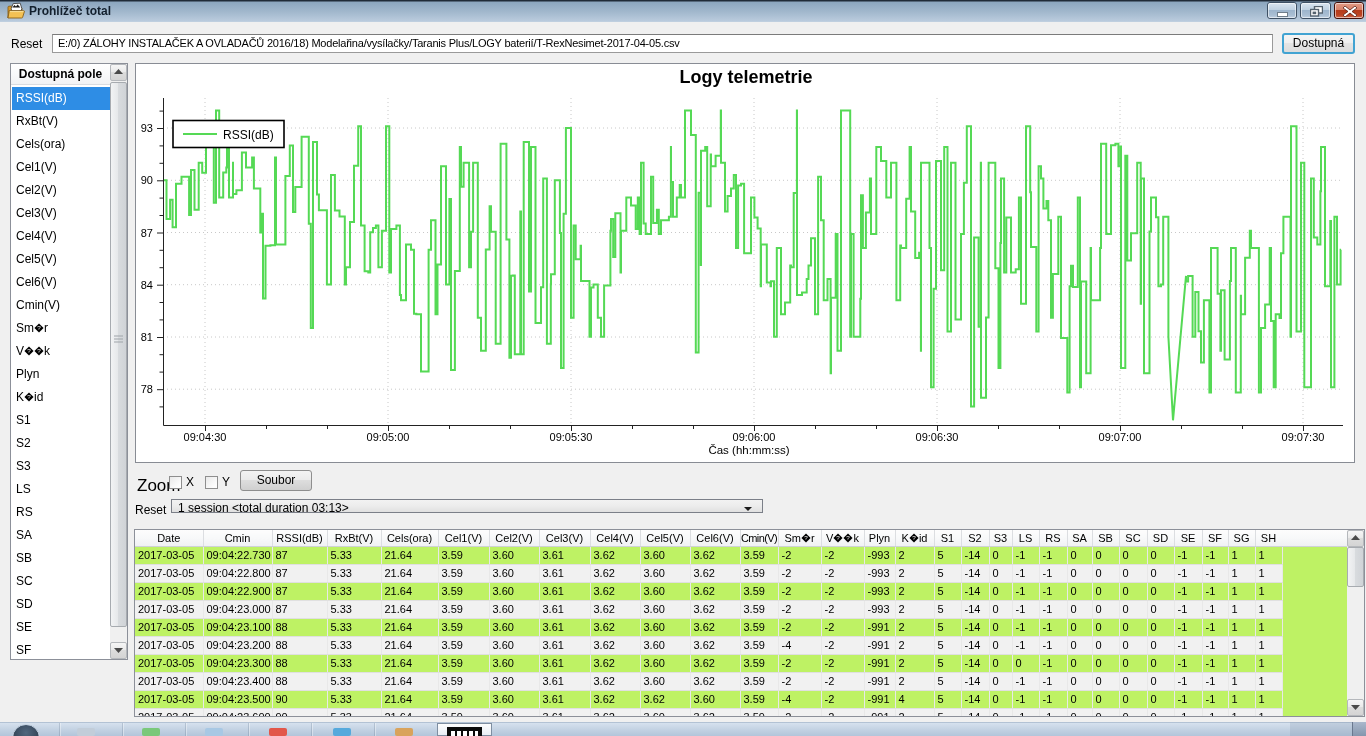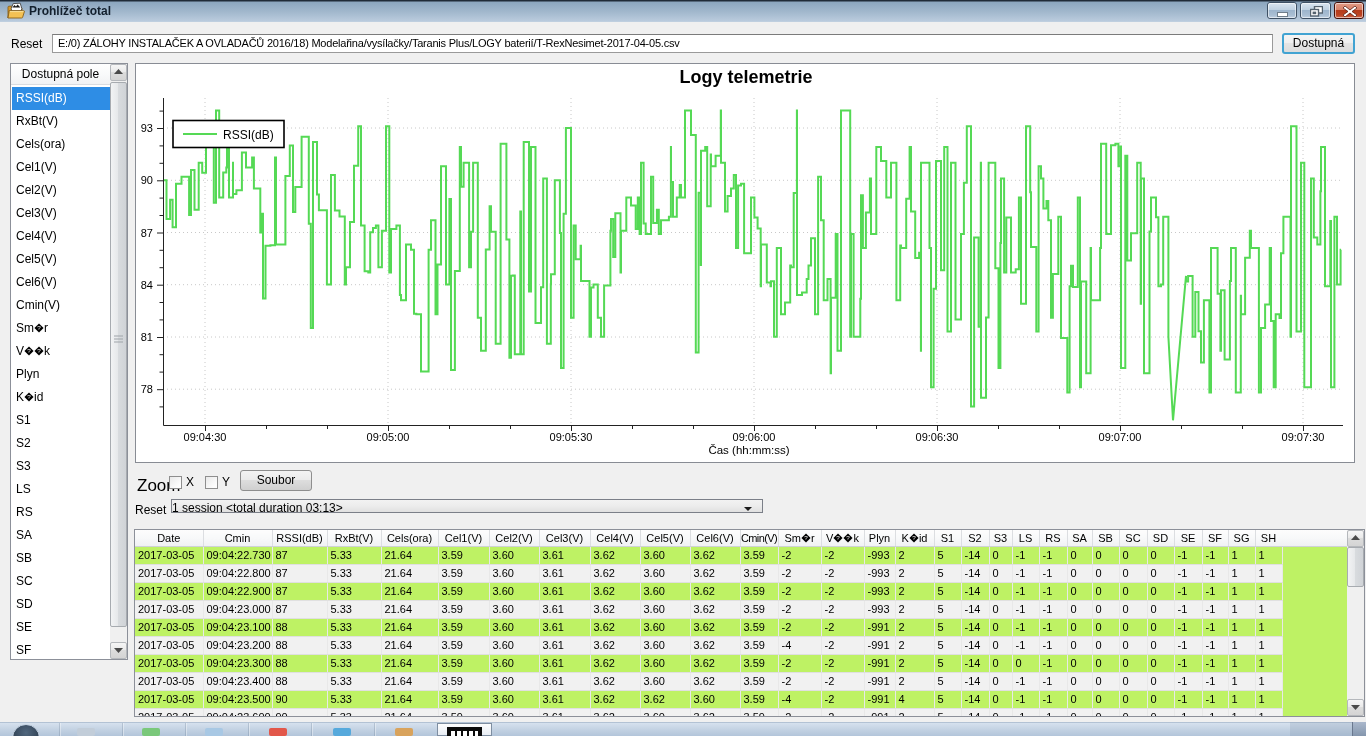--- a/index.html
+++ b/index.html
@@ -11,36 +11,36 @@
 #btnmin{left:1267px;width:30px;background:linear-gradient(180deg,#d9e4ef 0,#c0d1e1 45%,#9db5cd 50%,#a9bed3 80%,#bccddf 100%)}
 #btnmax{left:1300px;width:31px;background:linear-gradient(180deg,#d9e4ef 0,#c0d1e1 45%,#9db5cd 50%,#a9bed3 80%,#bccddf 100%)}
 #btncls{left:1334px;width:30px;border-color:#44100a;background:linear-gradient(180deg,#e29a84 0,#d8826a 45%,#b63c1c 50%,#bc4423 80%,#cf6a4e 100%)}
 #fileLabel{position:absolute;left:11px;top:37px}
 #fileField{position:absolute;left:52px;top:34px;width:1221px;height:19px;background:#fff;
  border:1px solid #9a9a9a;border-top-color:#7b7b7b;line-height:17px;padding-left:5px;font-size:11px;letter-spacing:-0.02em;white-space:nowrap;overflow:hidden}
 #openBtn{position:absolute;left:1282px;top:33px;width:73px;height:21px;border:2px solid #41a3d2;border-radius:3px;
  background:linear-gradient(180deg,#f4f4f4 0,#efefef 45%,#e4e4e4 50%,#dcdcdc 100%);text-align:center;line-height:17px}
 #listPanel{position:absolute;left:10px;top:63px;width:118px;height:597px;background:#fff;border:1px solid #8c9099}
 #listHead{position:absolute;left:0;top:0;width:99px;height:21px;border-bottom:1px solid #dadce0;text-align:center;
- background:linear-gradient(180deg,#ffffff 0,#f8f9fa 55%,#f1f2f4 100%);font-weight:normal;line-height:21px}
+ background:linear-gradient(180deg,#ffffff 0,#f8f9fa 55%,#f1f2f4 100%);font-weight:bold;line-height:21px}
 .li{position:absolute;left:1px;width:98px;height:23px;line-height:23px;padding-left:4px;white-space:nowrap}
 .lisel{background:#2e8de5;color:#fff}
 .sbtn{position:absolute;background:linear-gradient(180deg,#f6f6f6,#eaeaea 45%,#dcdcdc 50%,#d4d4d4);border:1px solid #b5b8bc;border-radius:2px}
 .sbthumb{position:absolute;background:linear-gradient(90deg,#f2f3f4,#e6e8ea 45%,#d8dbde 50%,#d0d3d7);border:1px solid #a7abb0;border-radius:2px}
 #chartPanel{position:absolute;left:135px;top:63px;width:1220px;height:400px;background:#fff;border:1px solid #888c94}
 #zoomLbl{position:absolute;left:137px;top:476px;font-size:17px}
 .cb{position:absolute;width:13px;height:13px;border:1px solid #8e8e8e;background:linear-gradient(135deg,#e9e9e9,#fdfdfd 80%);top:476px}
 #cbx{left:169px}#cby{left:205px}
 #xlab{position:absolute;left:186px;top:475px}
 #ylab{position:absolute;left:222px;top:475px}
 #resetBtn{position:absolute;left:240px;top:470px;width:72px;height:21px;border:1px solid #8e8e8e;border-radius:3px;
  background:linear-gradient(180deg,#f3f3f3 0,#ebebeb 45%,#dddddd 50%,#cfcfcf 100%);text-align:center;line-height:19px}
 #letyLbl{position:absolute;left:135px;top:503px}
 #combo{position:absolute;left:171px;top:499px;width:592px;height:14px;border:1px solid #7b7f88;
- background:linear-gradient(180deg,#f2f2f2,#ececec 50%,#e0e0e0);line-height:17px;}
+ background:linear-gradient(180deg,#f2f2f2,#ececec 50%,#e0e0e0);line-height:17px;padding-left:6px}
 #comboArr{position:absolute;left:744px;top:507px;width:0;height:0;border-left:4px solid transparent;border-right:4px solid transparent;border-top:4px solid #1c1c1c}
 #tableWrap{position:absolute;left:134px;top:529px;width:1231px;height:188px;background:#bef264;border:1px solid #8c9099;overflow:hidden}
 #tbl{border-collapse:collapse;table-layout:fixed;width:1146px;font-size:11px}
 #tbl th{height:16px;font-weight:normal;text-align:center;
  background:linear-gradient(180deg,#fdfdfd 0,#f7f8f9 55%,#f0f1f3 100%);
  border-right:1px solid #dcdee1;border-bottom:1px solid #cfd2d6;overflow:visible;white-space:nowrap;padding:0}
 #tbl td{height:18px;border-right:1px solid #e8e8e8;border-bottom:1px solid #e0e0e0;
  padding:0 0 0 3px;overflow:hidden;white-space:nowrap}
 #tbl tr.alt td{background:#f1f1f1}
 #hdrFill{position:absolute;left:1146px;top:0;width:85px;height:17px;

